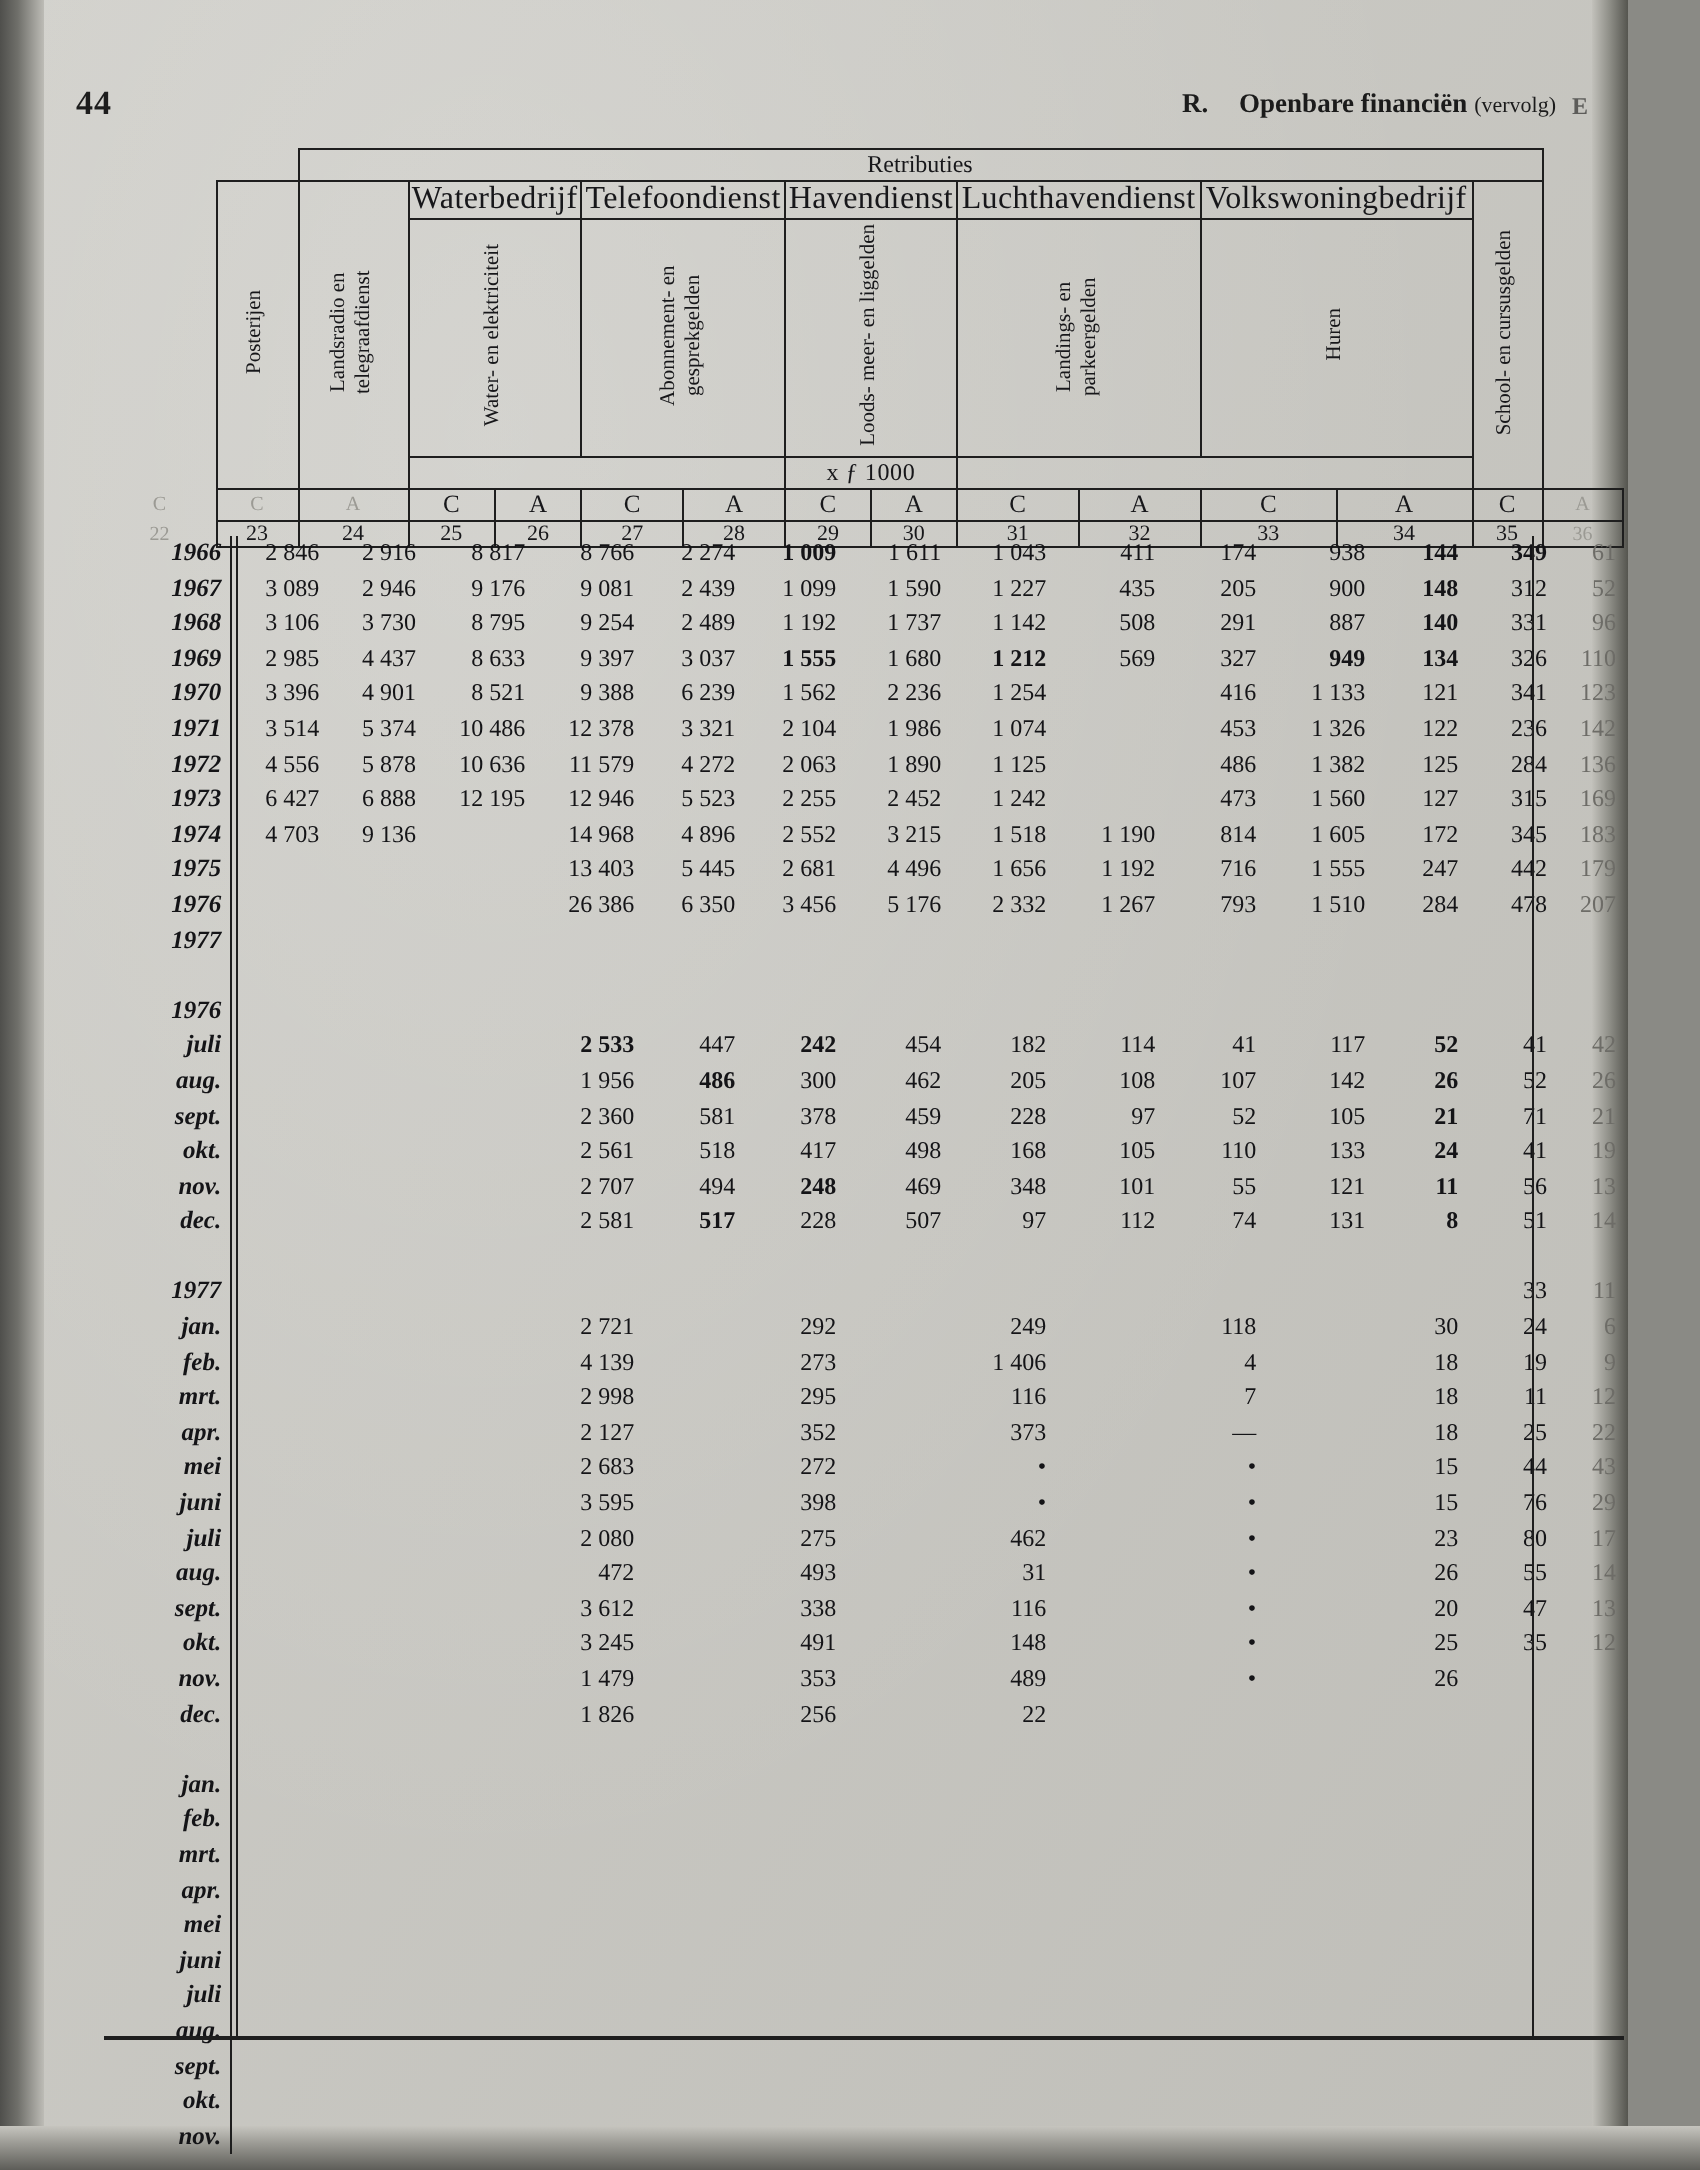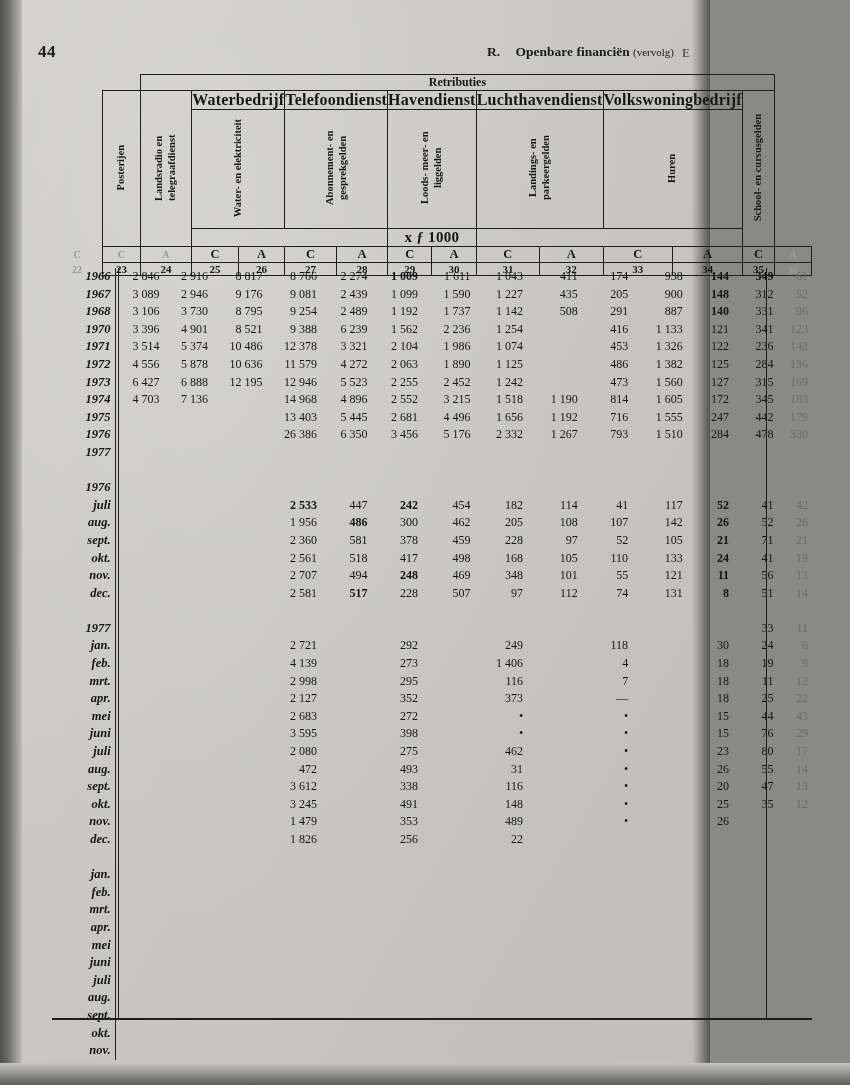--- a/index.html
+++ b/index.html
@@ -8,21 +8,21 @@
     background: #8a8a85;
   }
   body {
     width: 850px;
     height: 1085px;
     font-family: "Liberation Serif", serif;
     overflow: hidden;
   }
   .page {
     position: relative;
-    width: 710px;
+    width: 814px;
     height: 1085px;
     background: #c9c8c2;
     background-image:
       linear-gradient(120deg, rgba(255,255,255,0.12), rgba(0,0,0,0.05)),
       radial-gradient(ellipse at 30% 20%, rgba(255,255,255,0.18), rgba(0,0,0,0.0) 60%);
     box-sizing: border-box;
   }
   
   .edge-left {
     position: absolute; left: 0; top: 0; width: 22px; height: 1085px;
@@ -81,21 +81,21 @@
     border-collapse: collapse;
     width: 760px;
     font-size: 11px;
     color: #17171a;
   }
   table.maintable td, table.maintable th {
     border: 1px solid #1e1e1e;
     padding: 0;
     vertical-align: middle;
     text-align: center;
-    font-weight: bold;
+    font-weight: normal;
   }
   .no-b { border: none !important; }
 
   .grp-title {
     font-size: 16px;
     padding: 3px 0;
     letter-spacing: 0.2px;
     margin-top: 12px;
   }
   .retributies {
@@ -120,21 +120,21 @@
     transform: rotate(180deg);
     text-align: center;
     font-size: 10.5px;
     line-height: 1.2;
     white-space: normal;
     max-height: 112px;
   }
   .ca { font-size: 12.5px; padding: 3px 0; }
   .colnum { font-size: 11px; padding: 3px 0; }
   .xf {
-    font-size: 15px;
+    font-size: 12px;
     font-weight: bold;
     padding: 2px 0;
     letter-spacing: 0.3px;
   }
   .ghost {
     color: #9b9a94;
     font-size: 10px;
   }
 
   
@@ -369,20 +369,37 @@
               <td class="">1 737</td>
               <td class="">1 142</td>
               <td class="">508</td>
               <td class="">291</td>
               <td class="">887</td>
               <td class="bold">140</td>
               <td class="">331</td>
               <td class="rightcut">96</td>
             </tr>
             <tr>
+              <td class="period">1969</td>
+              <td class="bordL">2 985</td>
+              <td class="">4 437</td>
+              <td class="">8 633</td>
+              <td class="">9 397</td>
+              <td class="">3 037</td>
+              <td class="bold">1 555</td>
+              <td class="">1 680</td>
+              <td class="bold">1 212</td>
+              <td class="">569</td>
+              <td class="">327</td>
+              <td class="bold">949</td>
+              <td class="bold">134</td>
+              <td class="">326</td>
+              <td class="rightcut">110</td>
+            </tr>
+            <tr>
               <td class="period">1970</td>
               <td class="bordL">3 396</td>
               <td class="">4 901</td>
               <td class="">8 521</td>
               <td class="">9 388</td>
               <td class="">6 239</td>
               <td class="">1 562</td>
               <td class="">2 236</td>
               <td class="">1 254</td>
               <td class=""></td>
@@ -439,21 +456,21 @@
               <td class=""></td>
               <td class="">473</td>
               <td class="">1 560</td>
               <td class="">127</td>
               <td class="">315</td>
               <td class="rightcut">169</td>
             </tr>
             <tr>
               <td class="period">1974</td>
               <td class="bordL">4 703</td>
-              <td class="">7 136</td>
+              <td class="">9 136</td>
               <td class=""></td>
               <td class="">14 968</td>
               <td class="">4 896</td>
               <td class="">2 552</td>
               <td class="">3 215</td>
               <td class="">1 518</td>
               <td class="">1 190</td>
               <td class="">814</td>
               <td class="">1 605</td>
               <td class="">172</td>
@@ -485,21 +502,21 @@
               <td class="">26 386</td>
               <td class="">6 350</td>
               <td class="">3 456</td>
               <td class="">5 176</td>
               <td class="">2 332</td>
               <td class="">1 267</td>
               <td class="">793</td>
               <td class="">1 510</td>
               <td class="">284</td>
               <td class="">478</td>
-              <td class="rightcut">330</td>
+              <td class="rightcut">207</td>
             </tr>
             <tr>
               <td class="period">1977</td>
               <td class="bordL"></td>
               <td class=""></td>
               <td class=""></td>
               <td class=""></td>
               <td class=""></td>
               <td class=""></td>
               <td class=""></td>

